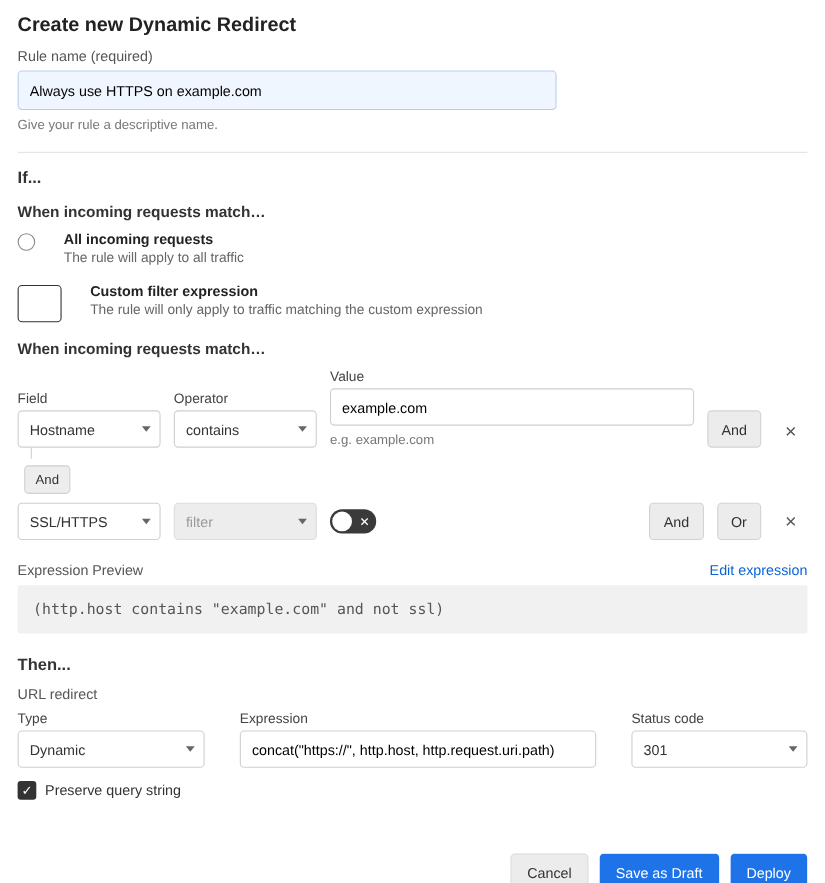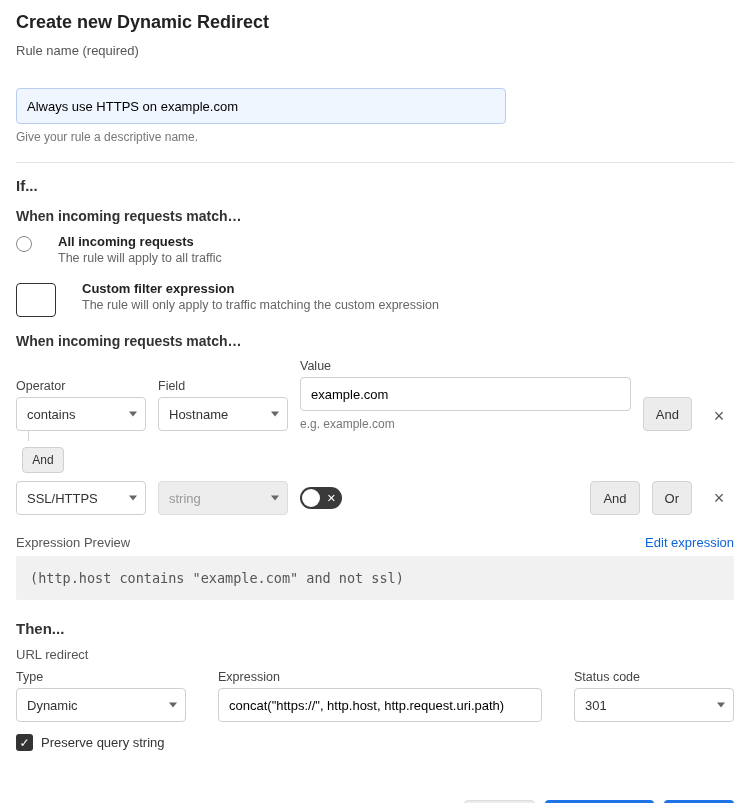--- a/index.html
+++ b/index.html
@@ -10,21 +10,21 @@
     padding: 12px 16px;
     width: 750px;
     background: #fff;
     font-size: 13px;
   }
   h1 { font-size: 18px; font-weight: 700; margin: 0 0 10px; color: #222; }
   .sublabel { color: #555; margin-bottom: 6px; }
   .input-wide {
     width: 490px; height: 36px; padding: 16px 10px;
     border: 1px solid #b8cdf0; border-radius: 4px;
-    background: #f0f6ff; font-size: 13px; margin-top: 24px;
+    background: #f0f6ff; font-size: 13px;
   }
   .helper { color: #777; font-size: 12px; margin-top: 6px; }
   hr { border: none; border-top: 1px solid #e3e3e3; margin: 18px 0 14px; }
   h2 { font-size: 15px; font-weight: 700; margin: 0 0 10px; }
   h3 { font-size: 14px; font-weight: 700; margin: 14px 0 10px; }
   .radio-opt { display: flex; gap: 26px; margin: 10px 0 16px; }
   .radio-circle {
     width: 16px; height: 16px; border-radius: 50%;
     border: 1.5px solid #888; flex: none; margin-top: 2px;
     display:flex; align-items:center; justify-content:center;
@@ -143,31 +143,31 @@
   <div class="radio-circle sel"></div>
   <div>
     <div class="radio-title">Custom filter expression</div>
     <div class="radio-desc">The rule will only apply to traffic matching the custom expression</div>
   </div>
 </div>
 
 <h3>When incoming requests match…</h3>
 
 <div class="row1-layout">
+  <div class="col w-field">
+    <div class="label-sm">Field</div>
+    <div class="sel">
+      <span>Hostname</span>
+      <span class="caret"></span>
+    </div>
+  </div>
   <div class="col w-op">
     <div class="label-sm">Operator</div>
     <div class="sel">
       <span>contains</span>
-      <span class="caret"></span>
-    </div>
-  </div>
-  <div class="col w-field">
-    <div class="label-sm">Field</div>
-    <div class="sel">
-      <span>Hostname</span>
       <span class="caret"></span>
     </div>
   </div>
   <div class="col w-val">
     <div class="label-sm">Value</div>
     <input class="txt-input" style="width: 100%;" value="example.com">
     <div class="helper">e.g. example.com</div>
   </div>
   <div class="col" style="padding-top:18px">
     <div class="pill-btn">And</div>
@@ -181,21 +181,21 @@
 
 <div class="connector"></div>
 <div class="and-chip">And</div>
 
 <div class="row2">
   <div class="sel w-field">
     <span>SSL/HTTPS</span>
     <span class="caret"></span>
   </div>
   <div class="sel w-op disabled">
-    <span>string</span>
+    <span>filter</span>
     <span class="caret"></span>
   </div>
   <div class="toggle">
     <div class="knob"></div>
     <span class="x">✕</span>
   </div>
   <div style="flex:1"></div>
   <div class="pill-btn">And</div>
   <div class="pill-btn">Or</div>
   <button class="x-btn">

